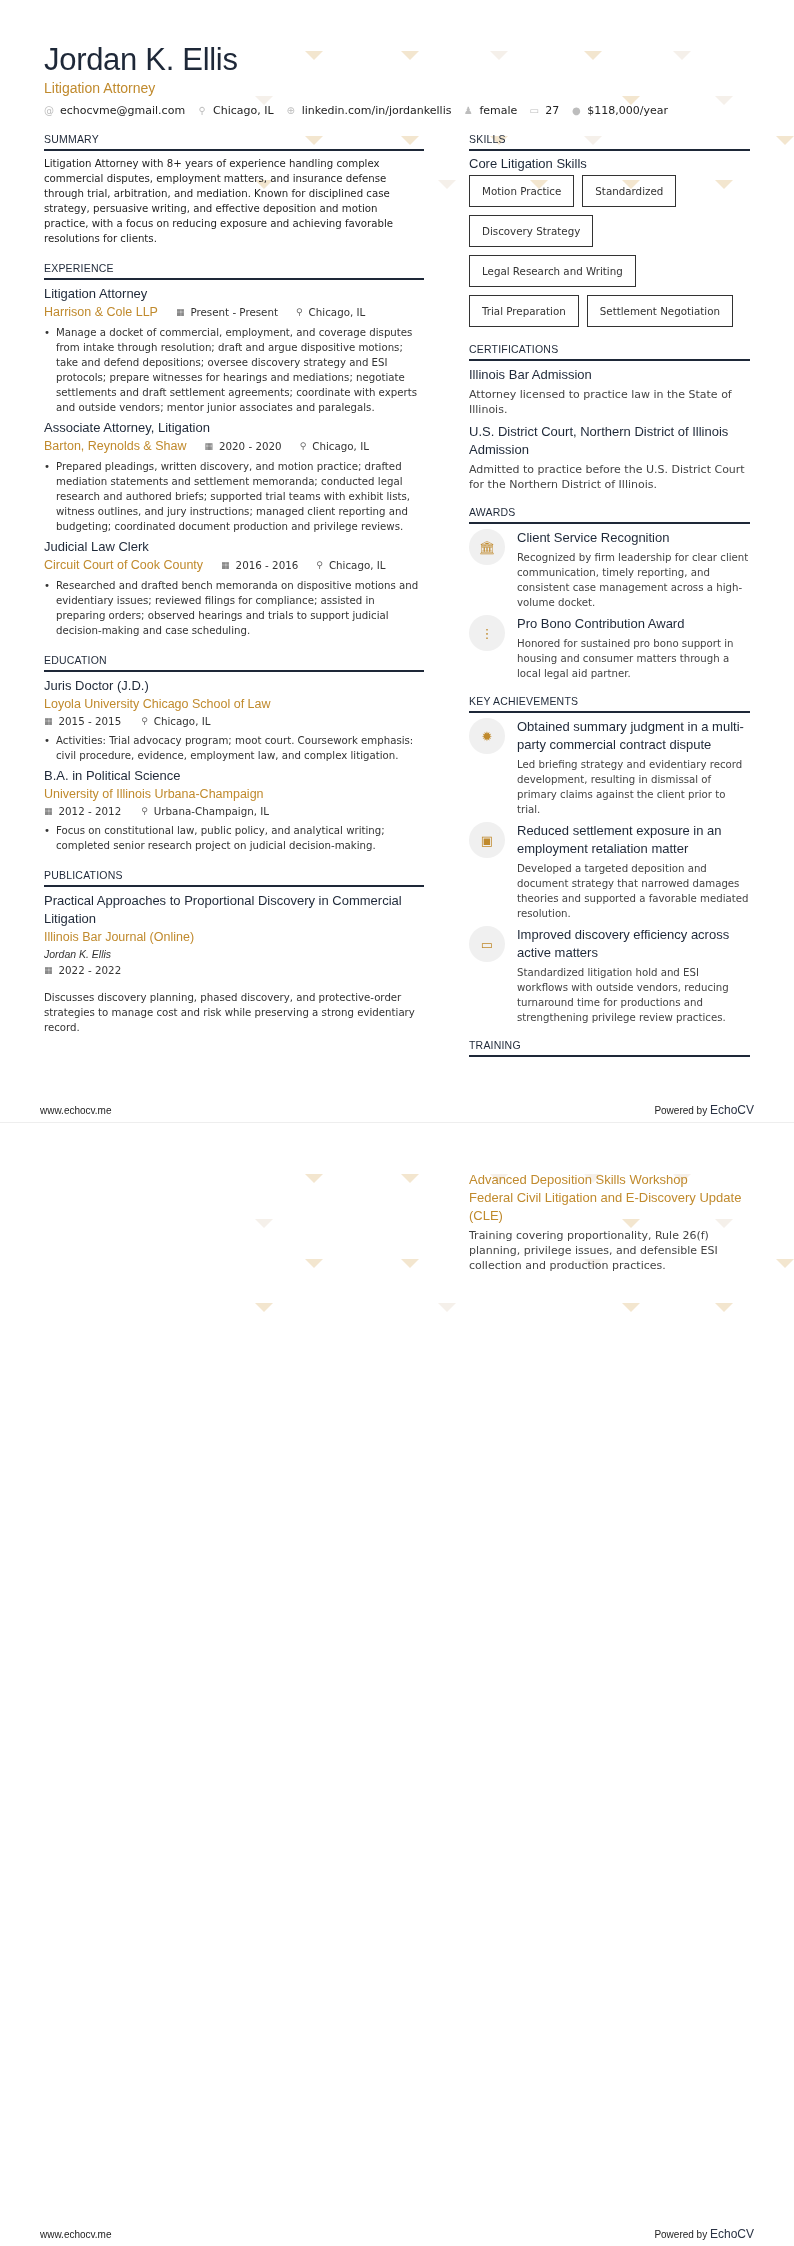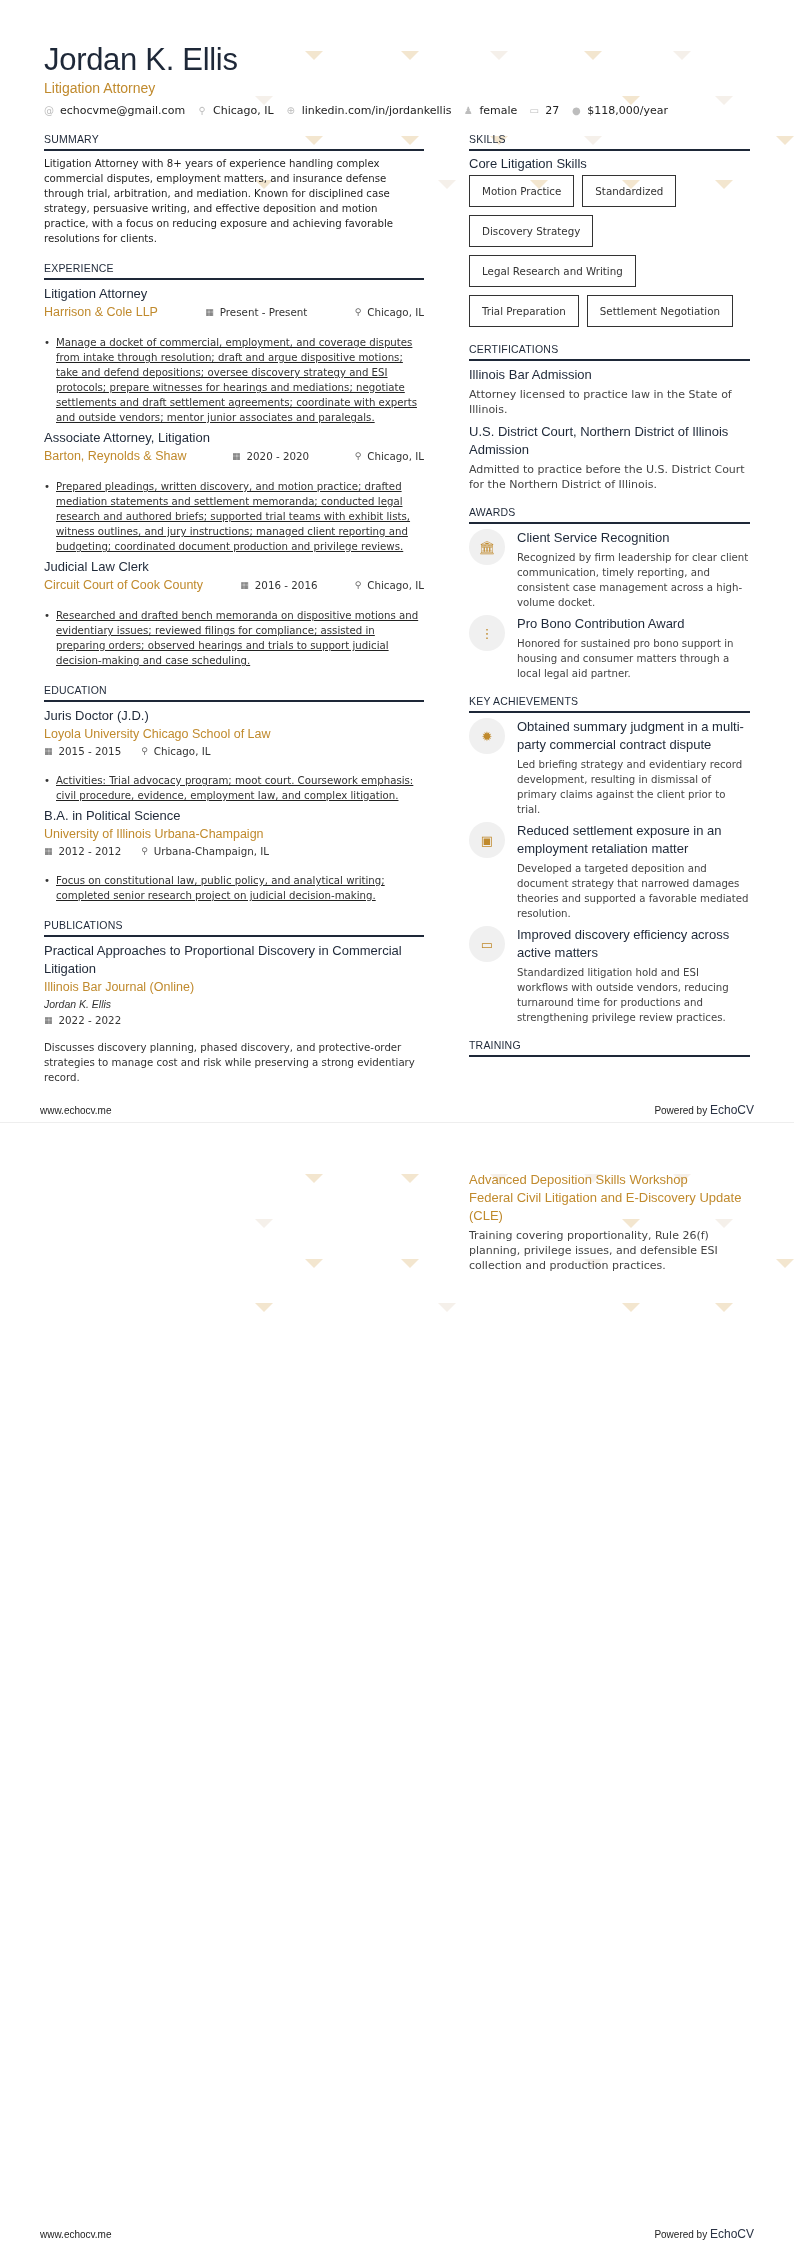--- a/index.html
+++ b/index.html
@@ -17,25 +17,25 @@
   .contact { display: flex; align-items: center; margin-top: 8px; font-size: 11px; color: #222; gap: 12px; }
   .contact .ci { display: flex; align-items: center; gap: 6px; }
   .contact .ico { color: #bdbdbd; font-size: 10px; width: 10px; text-align: center; }
   .col-left { position: absolute; left: 44px; top: 133px; width: 380px; }
   .col-right { position: absolute; left: 469px; top: 133px; width: 281px; }
   .sec-title { font-family: "Liberation Sans", sans-serif; font-size: 10.5px; color: #1e2838; letter-spacing: 0.2px; padding-bottom: 4px; border-bottom: 2px solid #1e2838; margin-bottom: 5px; text-transform: uppercase; }
   .para { font-size: 10.2px; line-height: 15px; color: #1e1e1e; }
   .section { margin-bottom: 12px; }
   .entry-title { font-family: "Liberation Sans", sans-serif; font-size: 13px; color: #1e2838; line-height: 18px; }
   .entry-org { font-family: "Liberation Sans", sans-serif; font-size: 12.5px; color: #c08a2d; line-height: 18px; }
-  .org-row { display: flex; align-items: center; gap: 18px; justify-content: space-between; }
+  .org-row { display: flex; align-items: center; gap: 18px; }
   .meta { display: flex; align-items: center; gap: 6px; font-size: 10.3px; color: #333; }
   .meta .ico { color: #666; font-size: 9px; }
   .meta-row { display: flex; gap: 20px; align-items: center; line-height: 16px; }
-  ul.bul { list-style: none; margin-top: 14px; margin-bottom: 4px; text-decoration: underline; }
+  ul.bul { list-style: none; margin-top: 4px; margin-bottom: 4px; }
   ul.bul li { position: relative; padding-left: 12px; font-size: 10.2px; line-height: 15px; color: #333; }
   ul.bul li::before { content: "•"; position: absolute; left: 0; top: 0; color: #333; }
   .italic { font-family: "Liberation Sans", sans-serif; font-style: italic; font-size: 10.5px; color: #333; line-height: 16px; }
   .skill-sub { font-family: "Liberation Sans", sans-serif; font-size: 13px; color: #1e2838; margin-bottom: 4px; }
   .tags { display: flex; flex-wrap: wrap; gap: 8px 8px; width: 280px; }
   .tag { border: 1px solid #333; padding: 8px 12px; font-size: 10.3px; color: #333; line-height: 14px; }
   .cert-desc { font-size: 11px; line-height: 15px; color: #444; margin: 3px 0 6px; }
   .icon-entry { display: flex; gap: 12px; margin-bottom: 5px; }
   .circle { flex: 0 0 36px; height: 36px; border-radius: 50%; background: #f0f0f0; display: flex; align-items: center; justify-content: center; color: #c08a2d; font-size: 13px; }
   .ie-body { flex: 1; }

